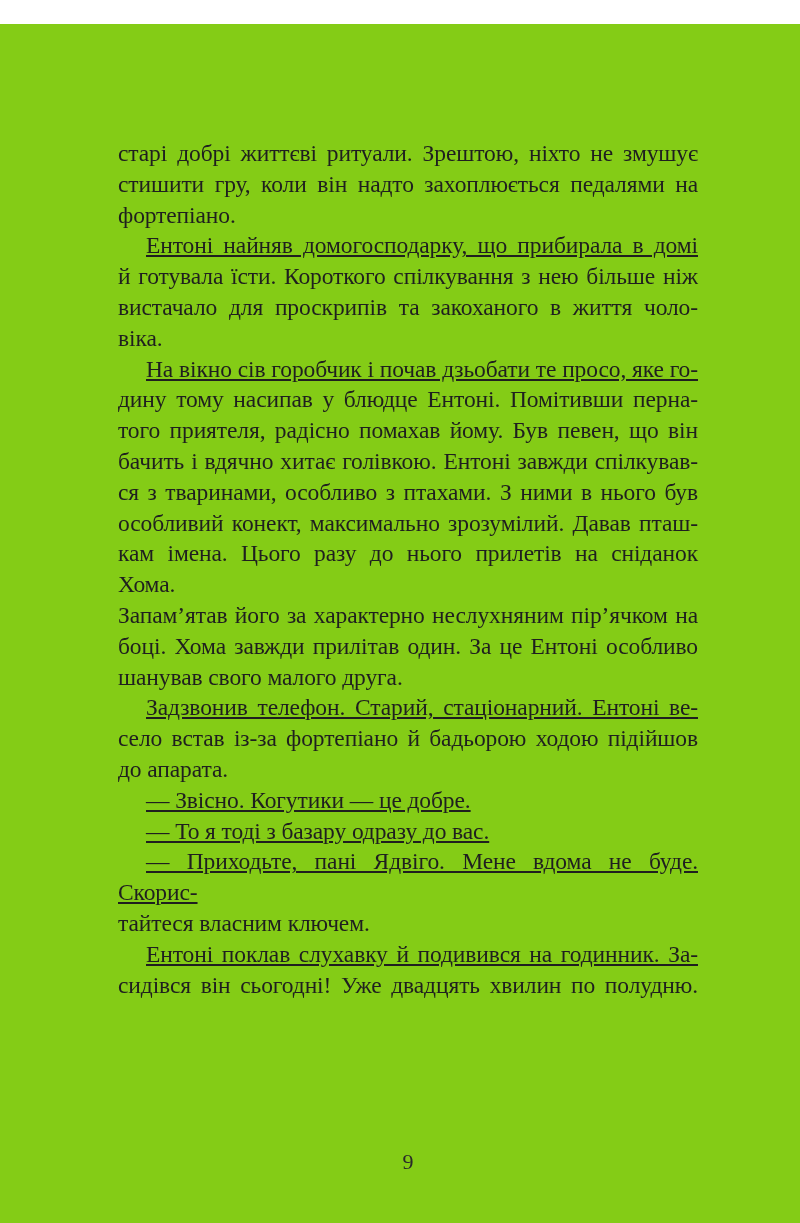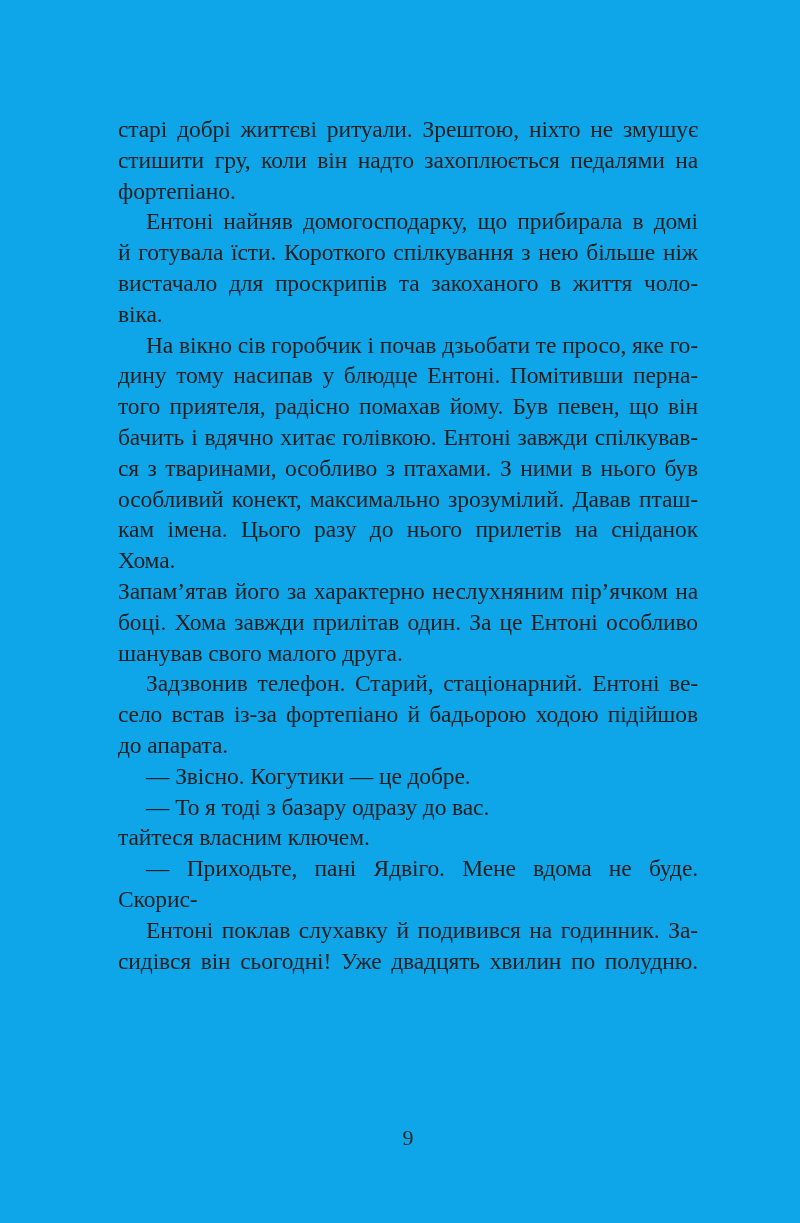--- a/index.html
+++ b/index.html
@@ -10,21 +10,22 @@
   body {
     width: 800px;
     height: 1223px;
     position: relative;
     font-family: "Liberation Serif", "DejaVu Serif", serif;
     overflow: hidden;
   }
   .page {
     position: absolute;
     inset: 0;
-    background: #0ea5e9;
+    background: #84cc16;
+    margin-top: 24px;
   }
   .text-block {
     position: absolute;
     left: 118px;
     top: 114px;
     width: 580px;
     font-size: 23.5px;
     line-height: 30.8px;
     letter-spacing: -0.1px;
     color: #1f1f1f;
@@ -39,20 +40,21 @@
     padding: 0;
     white-space: normal;
     text-align: left;
   }
   .line.just {
     text-align: justify;
     text-align-last: justify;
   }
   .line.ind {
     text-indent: 28px;
+    text-decoration: underline;
   }
   .page-number {
     position: absolute;
     left: 118px;
     top: 1123px;
     width: 580px;
     text-align: center;
     font-size: 22px;
     line-height: 30px;
     color: #2a2a2a;
@@ -91,22 +93,22 @@
         <div class="line just">село встав із-за фортепіано й бадьорою ходою підійшов</div>
         <div class="line">до апарата.</div>
       </div>
       <div class="para">
         <div class="line ind">— Звісно. Когутики — це добре.</div>
       </div>
       <div class="para">
         <div class="line ind">— То я тоді з базару одразу до вас.</div>
       </div>
       <div class="para">
+        <div class="line just ind">— Приходьте, пані Ядвіго. Мене вдома не буде. Скорис-</div>
         <div class="line">тайтеся власним ключем.</div>
-        <div class="line just ind">— Приходьте, пані Ядвіго. Мене вдома не буде. Скорис-</div>
       </div>
       <div class="para">
         <div class="line just ind">Ентоні поклав слухавку й подивився на годинник. За-</div>
         <div class="line just">сидівся він сьогодні! Уже двадцять хвилин по полудню.</div>
       </div>
     </div>
   <div class="page-number">9</div>
 </div>
 
 </body></html>

